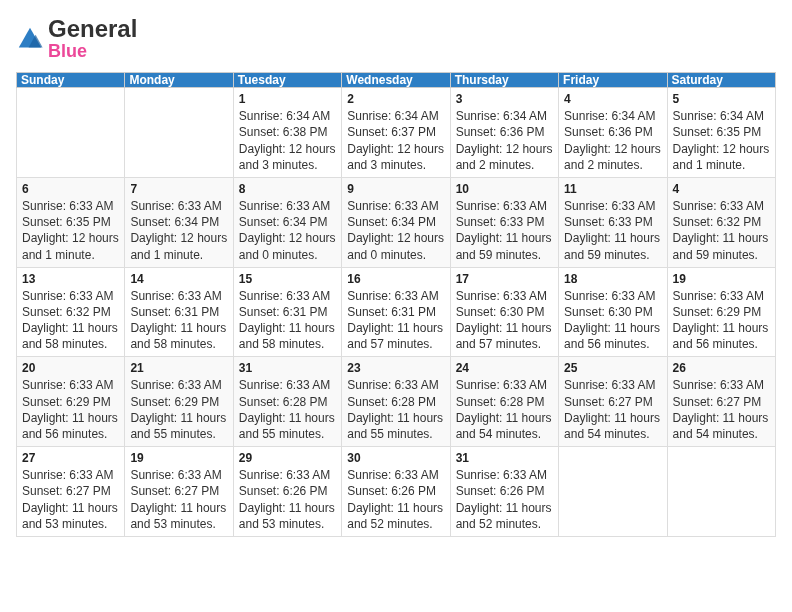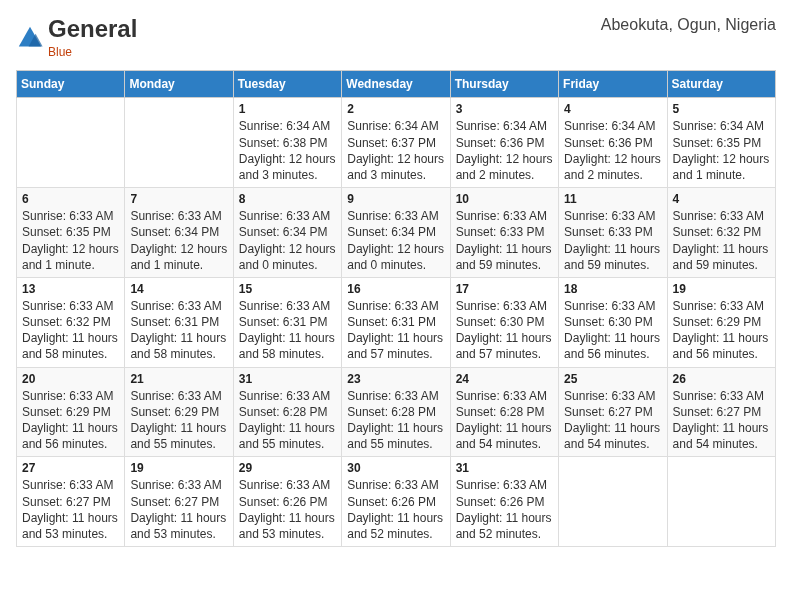--- a/index.html
+++ b/index.html
@@ -21,23 +21,23 @@
       align-items: center;
       gap: 4px;
     }
     .logo-text-general {
       font-size: 24px;
       font-weight: bold;
       color: #333;
       line-height: 1.1;
     }
     .logo-text-blue {
-      font-size: 12px;
-      font-weight: normal;
-      color: #c2410c;
+      font-size: 18px;
+      font-weight: bold;
+      color: #ec4899;
       line-height: 1.1;
     }
     .logo-icon {
       width: 28px;
       height: 28px;
     }
     .title-block {
       text-align: right;
     }
     .month-title {
@@ -53,21 +53,21 @@
     table {
       width: 100%;
       border-collapse: collapse;
       table-layout: fixed;
     }
     thead tr th {
       background-color: #2d7ec4;
       color: #fff;
       font-size: 12px;
       font-weight: bold;
-      padding: 6px 4px;
+      padding: 0 4px;
       text-align: left;
       border: 1px solid #ccc;
     }
     tbody tr td {
       vertical-align: top;
       border: 1px solid #ddd;
       padding: 4px 5px;
       font-size: 10px;
       color: #333;
       height: 80px;
@@ -99,21 +99,20 @@
       <polygon points="28,14 38,32 18,32" fill="#1a5fa0" opacity="0.7"></polygon>
     </svg>
     <div>
       <div>
         <span class="logo-text-general">General</span><br>
         <span class="logo-text-blue">Blue</span>
       </div>
     </div>
   </div>
   <div class="title-block">
-    <div class="location-title">Abeokuta, Ogun, Nigeria</div>
   </div>
 </div>
 
 <table>
   <thead>
     <tr>
 
     <th>Sunday</th>
         <th>Monday</th>
         <th>Tuesday</th>

